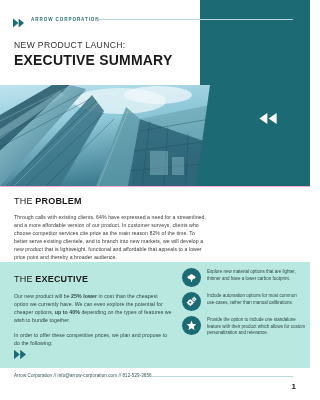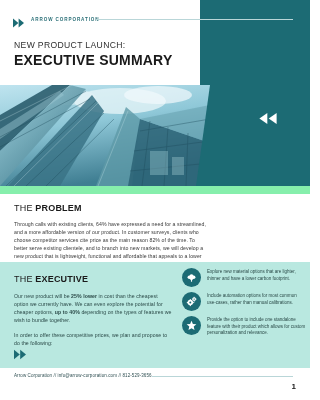--- a/index.html
+++ b/index.html
@@ -2,21 +2,21 @@
 <html><head>
 <meta charset="utf-8">
 <style>
   html,body{margin:0;padding:0;}
   body{
     width:310px;height:400px;overflow:hidden;
     font-family:"Liberation Sans", sans-serif;
     background:#ffffff;
     -webkit-font-smoothing:antialiased;
   }
-  .page{position:relative;width:310px;height:400px;background:#86efac;overflow:hidden;}
+  .page{position:relative;width:310px;height:400px;background:#f9a8d4;overflow:hidden;}
 
   
   .top-teal{position:absolute;left:196px;top:0;width:114px;height:186px;background:#1c6b74;}
   .top-white{position:absolute;left:0;top:0;width:200px;height:85px;background:#ffffff;}
 
   
   .logo-row{position:absolute;left:13px;top:14px;display:flex;align-items:center;gap:5px;z-index:6;}
   .logo-mark{width:13px;height:10px;display:block;}
   .logo-text{font-size:4.6px;letter-spacing:.9px;color:#2a6f77;font-weight:700;white-space:nowrap;}
   .logo-rule{position:absolute;left:96px;top:19px;height:1px;width:197px;background:#b9d6d8;z-index:6;}
@@ -28,21 +28,21 @@
   
   .hero{position:absolute;left:0;top:85px;width:210px;height:101px;overflow:hidden;}
   .hero svg{display:block;width:210px;height:101px;}
   .hero-notch{position:absolute;left:196px;top:85px;width:14px;height:101px;background:#1c6b74;
               clip-path:polygon(100% 0,100% 100%,0 100%);}
 
   
   .rewind{position:absolute;left:258px;top:111px;width:20px;height:13px;z-index:7;}
 
   
-  .problem{position:absolute;left:0;top:194px;width:310px;height:76px;background:#ffffff;text-decoration:underline;}
+  .problem{position:absolute;left:0;top:187px;width:310px;height:76px;background:#ffffff;text-decoration:underline;}
   .sec-head{font-size:9px;letter-spacing:.2px;color:#1a1a1a;}
   .sec-head b{font-weight:700;}
   .problem .sec-head{position:absolute;left:14px;top:9px;font-weight:400;}
   .body-copy{
     position:absolute;font-size:5.2px;line-height:8.1px;color:#3a3a3a;letter-spacing:.06px;
   }
   .problem .body-copy{left:14px;top:26px;width:196px;}
 
   
   .solution{position:absolute;left:0;top:262px;width:310px;height:106px;background:#b9e8e0;}

